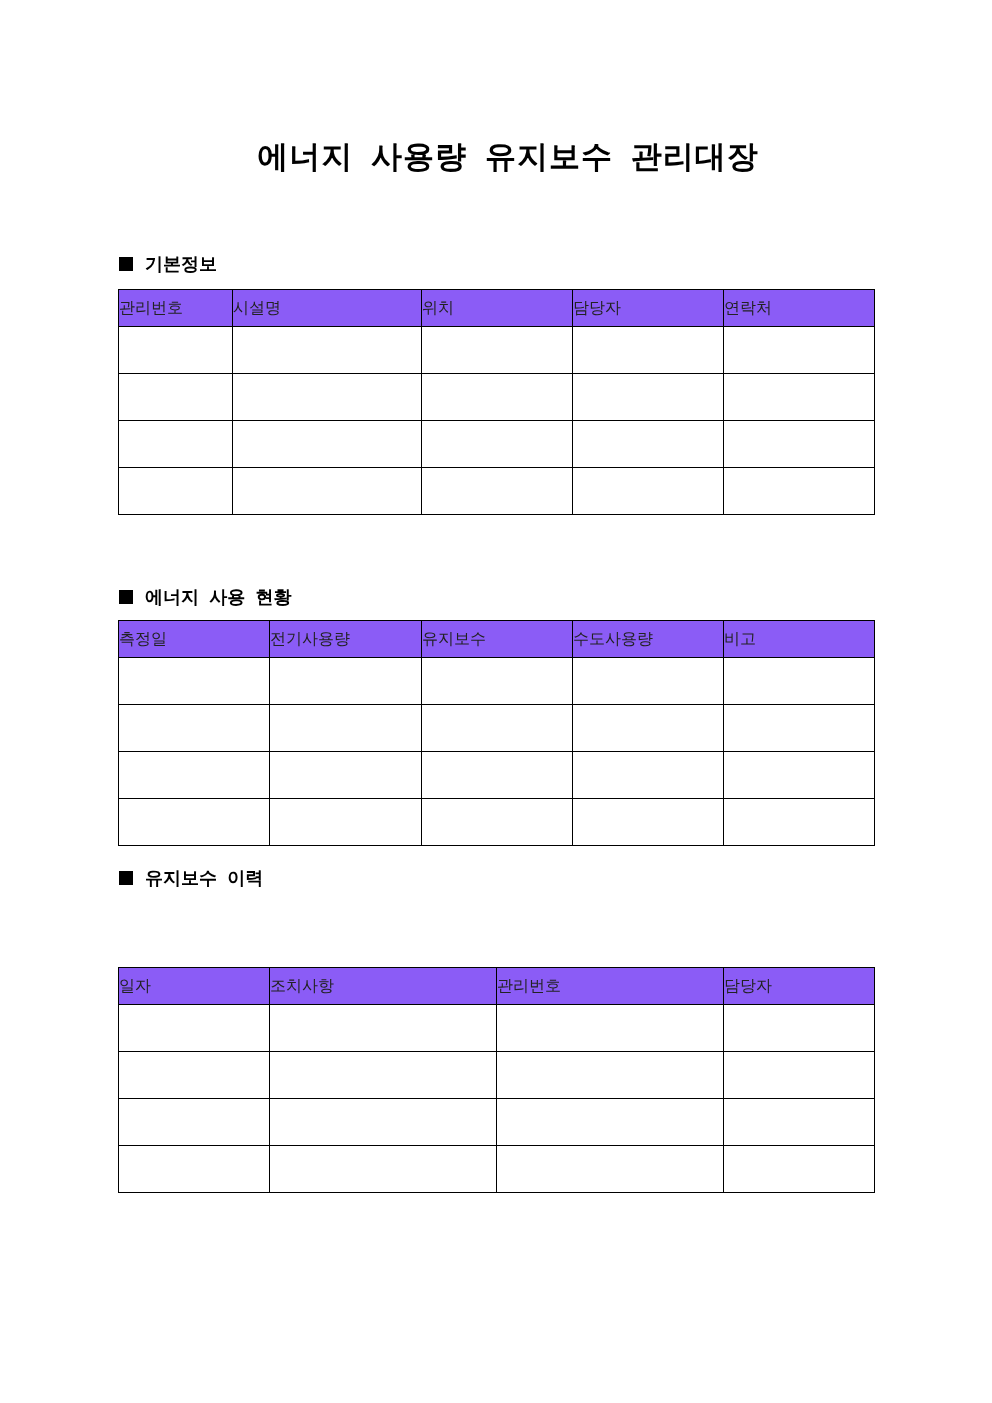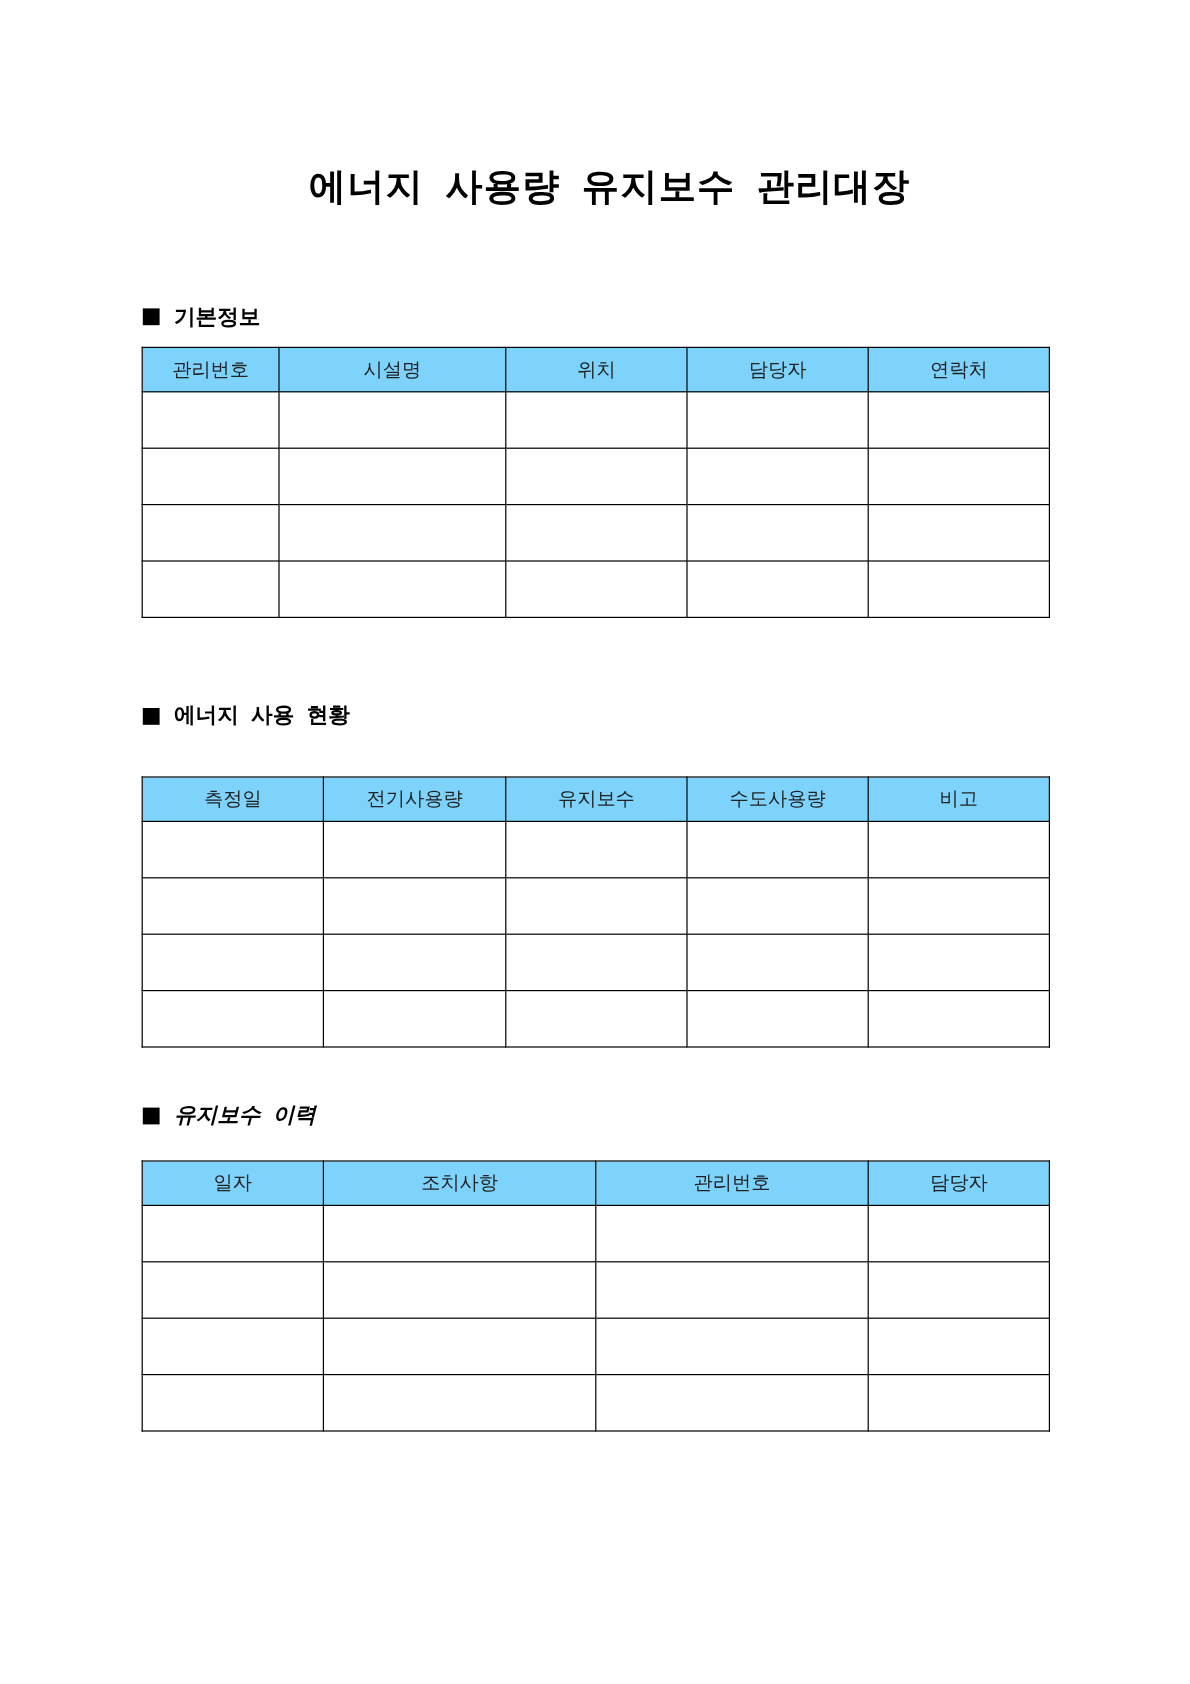--- a/index.html
+++ b/index.html
@@ -51,36 +51,36 @@
       left: 118px;
       width: 757px;
       border-collapse: collapse;
       table-layout: fixed;
     }
     table.grid th, table.grid td {
       border: 1px solid #000;
       padding: 0;
     }
     table.grid th {
-      background: #7dd3fc;
+      background: #8b5cf6;
       height: 36px;
       font-weight: normal;
       font-size: 16px;
       color: #222;
-      text-align: center;
+      text-align: left;
     }
     table.grid td {
       height: 46px;
       background: #fff;
     }
     #heading-basic { top: 252px; font-family: Liberation Serif, serif; }
     #table-basic { top: 289px; }
     #heading-energy { top: 585px; }
-    #table-energy { top: 647px; border-radius: 12px; }
-    #heading-maint { top: 918px; font-style: italic; }
+    #table-energy { top: 620px; border-radius: 12px; }
+    #heading-maint { top: 866px; }
     #table-maint { top: 967px; }
   </style>
 </head>
 <body>
 
 <div class="title">에너지 사용량 유지보수 관리대장</div>
 
 <div class="section-heading" id="heading-basic">
   <span class="square"></span>
   <span>기본정보</span>

